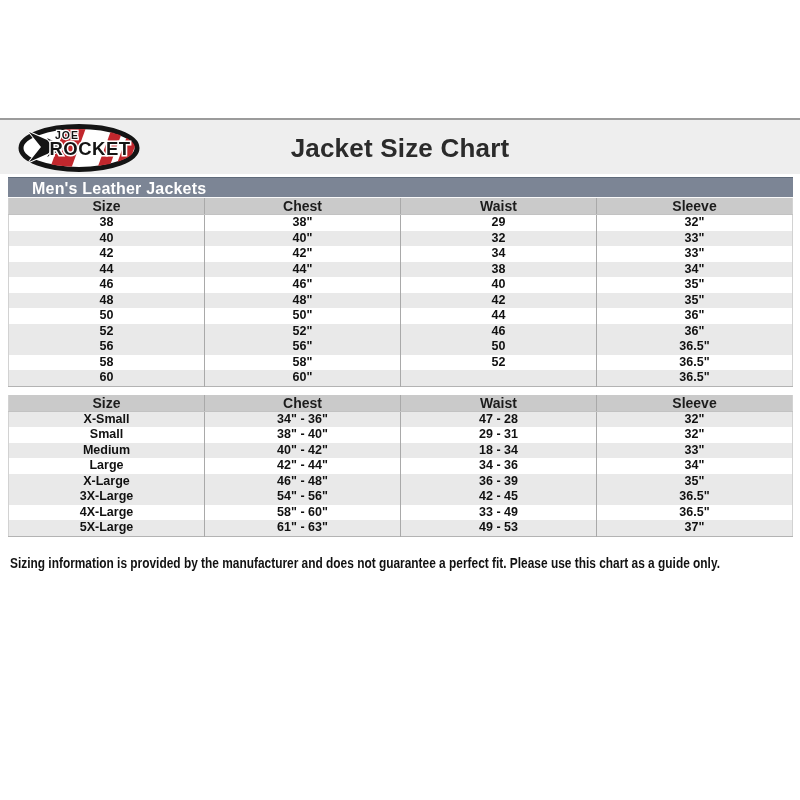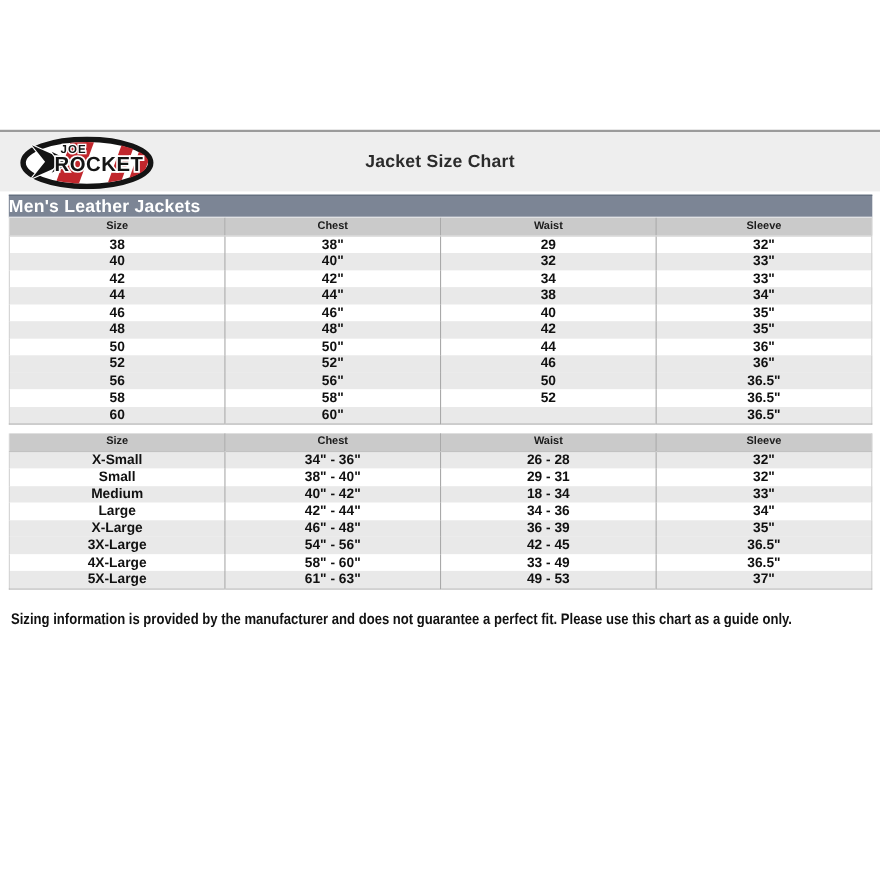--- a/index.html
+++ b/index.html
@@ -14,53 +14,53 @@
   .header-band {
     position: relative;
     height: 56px;
     background: var(--band-bg, #eeeeee);
     border-top: 2px solid var(--band-border, #9b9b9b);
   }
   .logo-wrap { position: absolute; left: 17px; top: 4px; }
   .page-title {
     text-align: center;
     line-height: 56px;
-    font-size: 16px;
+    font-size: 26px;
     font-weight: bold;
     color: var(--title-color, #2b2b2b);
     letter-spacing: 0.2px;
   }
 
   .tables { margin: 3px 7px 0 8px; }
   .table-block { margin-bottom: 8px; }
 
   .section-header {
     background: var(--section-header-bg, #7c8595);
     color: var(--section-header-text, #ffffff);
     font-size: 16px;
     font-weight: bold;
     height: 21px;
     line-height: 21px;
-    padding-left: 0;
+    padding-left: 24px;
     border-top: 1px solid #5f6a7a;
     border-bottom: 1px solid #fafafa;
     letter-spacing: 0.2px;
   }
 
   table {
     width: 100%;
     border-collapse: collapse;
     table-layout: fixed;
     border-left: 1px solid #d2d2d2;
     border-right: 1px solid #d2d2d2;
     border-bottom: 1px solid #b3b3b3;
   }
   th {
     background: var(--column-header-bg, #cacaca);
-    font-size: 10px;
+    font-size: 14px;
     font-weight: bold;
     color: #1c1c1c;
     height: 16px;
     text-align: center;
     border-bottom: 1px solid #c2c2c2;
   }
   td {
     font-size: 12.5px;
     font-weight: bold;
     color: #111111;
@@ -200,21 +200,21 @@
             <th>Size</th>
             <th>Chest</th>
             <th>Waist</th>
             <th>Sleeve</th>
           </tr>
         </thead>
         <tbody>
           <tr class="shaded">
             <td>X-Small</td>
             <td>34" - 36"</td>
-            <td>26 - 28</td>
+            <td>47 - 28</td>
             <td>32"</td>
           </tr>
           <tr>
             <td>Small</td>
             <td>38" - 40"</td>
             <td>29 - 31</td>
             <td>32"</td>
           </tr>
           <tr class="shaded">
             <td>Medium</td>

